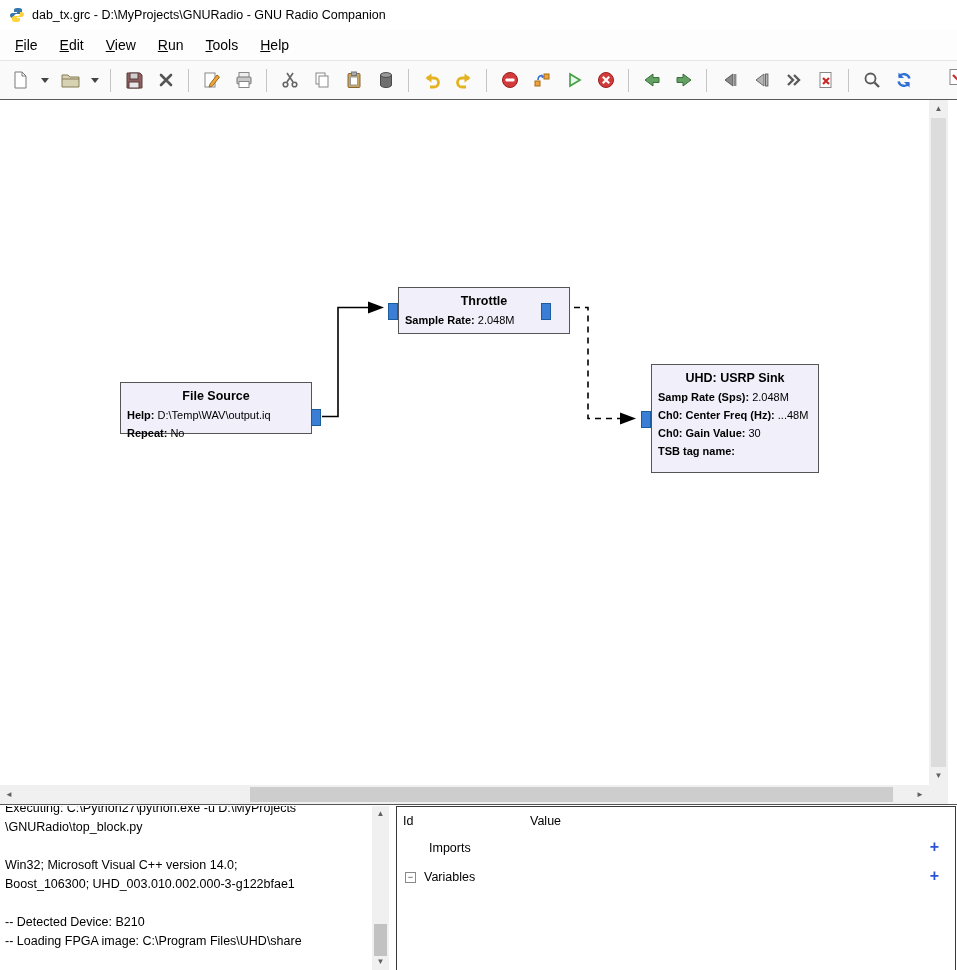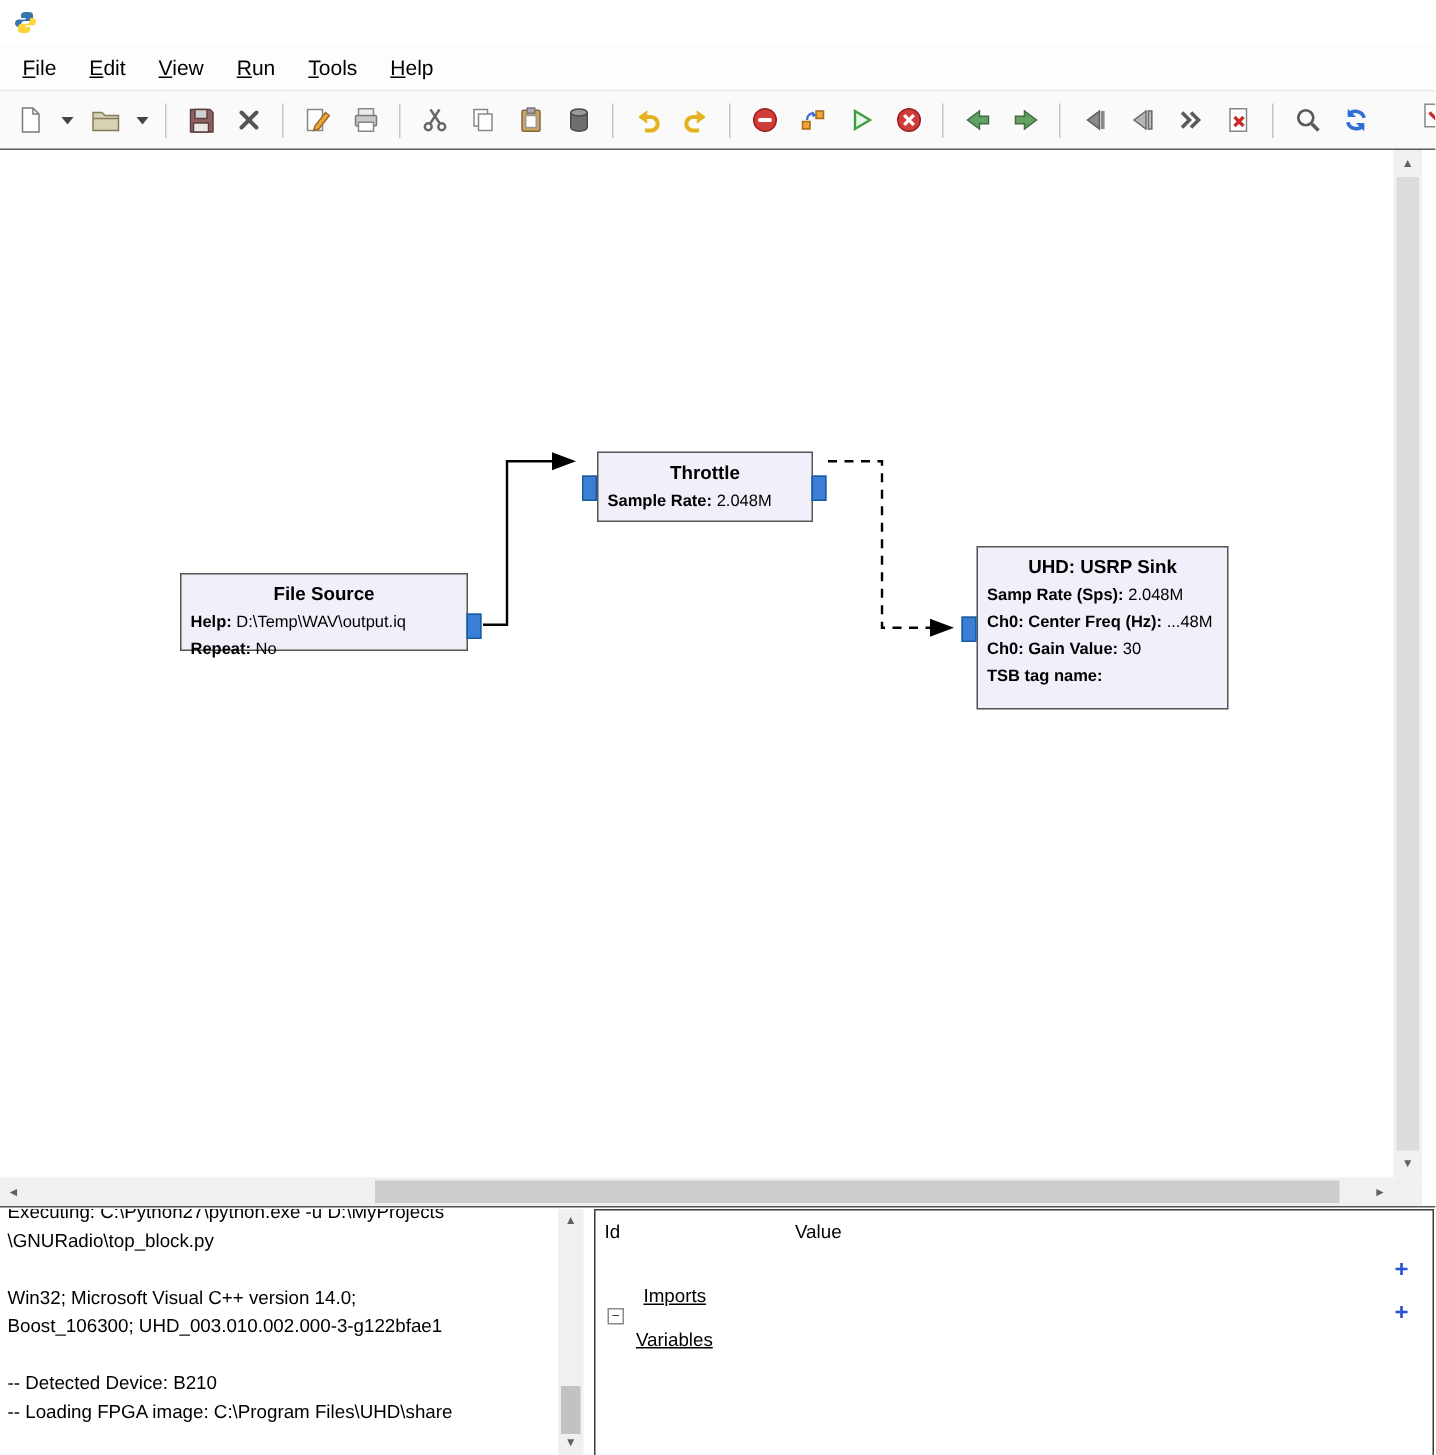--- a/index.html
+++ b/index.html
@@ -69,39 +69,40 @@
              overflow:hidden; background:#fff; }
   .console-text { position:absolute; left:1px; top:-7px; font-size:12.5px; line-height:19px;
                   white-space:pre-wrap; word-break:break-all; }
 
   .varpanel { position:absolute; left:396px; top:806px; width:560px; height:208px;
               background:#fff; border:1px solid #3a3a3a; font-size:12.5px; }
   .vp-header { position:relative; height:27px; }
   .vp-col-id { position:absolute; left:6px; top:7px; }
   .vp-col-value { position:absolute; left:133px; top:7px; }
   .vp-row { position:relative; height:29px; }
-  .vp-id { position:absolute; top:23px;text-decoration:underline; }
+  .vp-id { position:absolute; top:7px; }
   .vp-value { position:absolute; left:133px; top:7px; }
   .vp-action { position:absolute; right:16px; top:4px; font-weight:bold; cursor:default; }
   .vp-plus { color:var(--accent,#2a52d8); font-size:16px; }
   .vp-x { color:#4a4a4a; font-size:16px; }
   .expander { position:absolute; left:8px; top:9px; width:11px; height:11px; border:1px solid #8a8a8a;
               display:flex; align-items:center; justify-content:center; font-size:9px; color:#333;
               line-height:1; background:#fff; }
 </style>
 </head>
 <body>
 
 <div class="titlebar">
   <span style="display:inline-flex;">
     <svg width="16" height="16" viewBox="0 0 16 16">
         <path d="M8 1C6 1 5 1.8 5 3v2h3v1H3.5C2 6 1 7 1 8.5S2 11 3.5 11H5V9.5C5 8 6 7 7.5 7H11c1.2 0 2-.8 2-2V3c0-1.2-1-2-3-2z" fill="#3776ab"></path>
         <path d="M8 15c2 0 3-.8 3-2v-2H8v-1h4.5c1.5 0 2.5-1 2.5-2.5S14 5 12.5 5H11v1.5C11 8 10 9 8.5 9H5c-1.2 0-2 .8-2 2v2c0 1.2 1 2 3 2z" fill="#ffd43b"></path>
       </svg>
   </span>
+  <span class="title">dab_tx.grc - D:\MyProjects\GNURadio - GNU Radio Companion</span>
 </div>
 
 <div class="menubar">
   <span class="menu-item">File</span>
   <span class="menu-item">Edit</span>
   <span class="menu-item">View</span>
   <span class="menu-item">Run</span>
   <span class="menu-item">Tools</span>
   <span class="menu-item">Help</span>
 </div>
@@ -286,21 +287,21 @@
     <polygon points="620,312.5 636,318.5 620,324.5" fill="#000"></polygon>
   </svg>
 
   <div class="block" style="left:120px; top:282px; width:192px; height:52px;">
     <div class="block-title">File Source</div>
     <div class="block-param"><b>Help:</b> <span>D:\Temp\WAV\output.iq</span></div>
     <div class="block-param"><b>Repeat:</b> <span>No</span></div>
     <div class="port" style="left:190px; top:26px;"></div>
   </div>
 
-  <div class="block" style="left:398px; top:201px; width:144px; height:47px;">
+  <div class="block" style="left:398px; top:187px; width:172px; height:47px;">
     <div class="block-title">Throttle</div>
     <div class="block-param"><b>Sample Rate:</b> <span>2.048M</span></div>
     <div class="port" style="left:-11px; top:15px;"></div>
     <div class="port" style="left:142px; top:15px;"></div>
   </div>
 
   <div class="block" style="left:651px; top:264px; width:168px; height:109px;">
     <div class="block-title">UHD: USRP Sink</div>
     <div class="block-param"><b>Samp Rate (Sps):</b> <span>2.048M</span></div>
     <div class="block-param"><b>Ch0: Center Freq (Hz):</b> <span>...48M</span></div>

